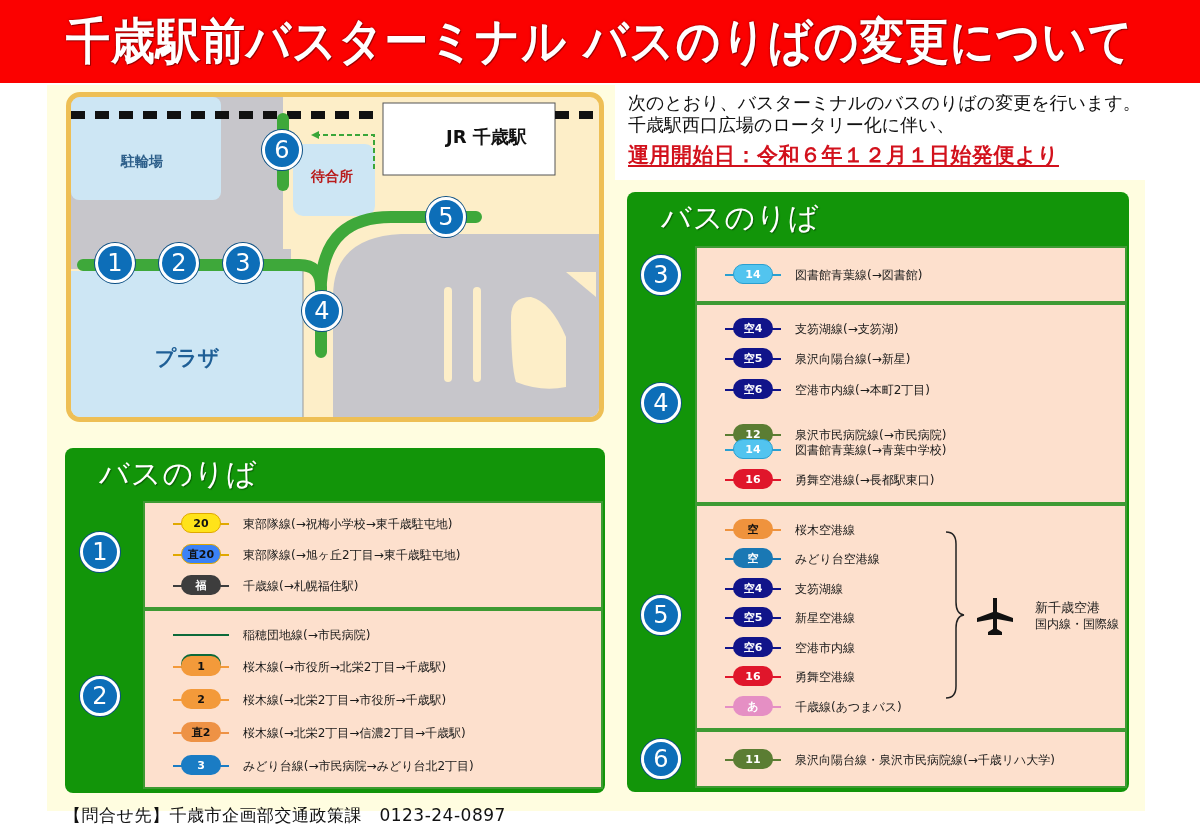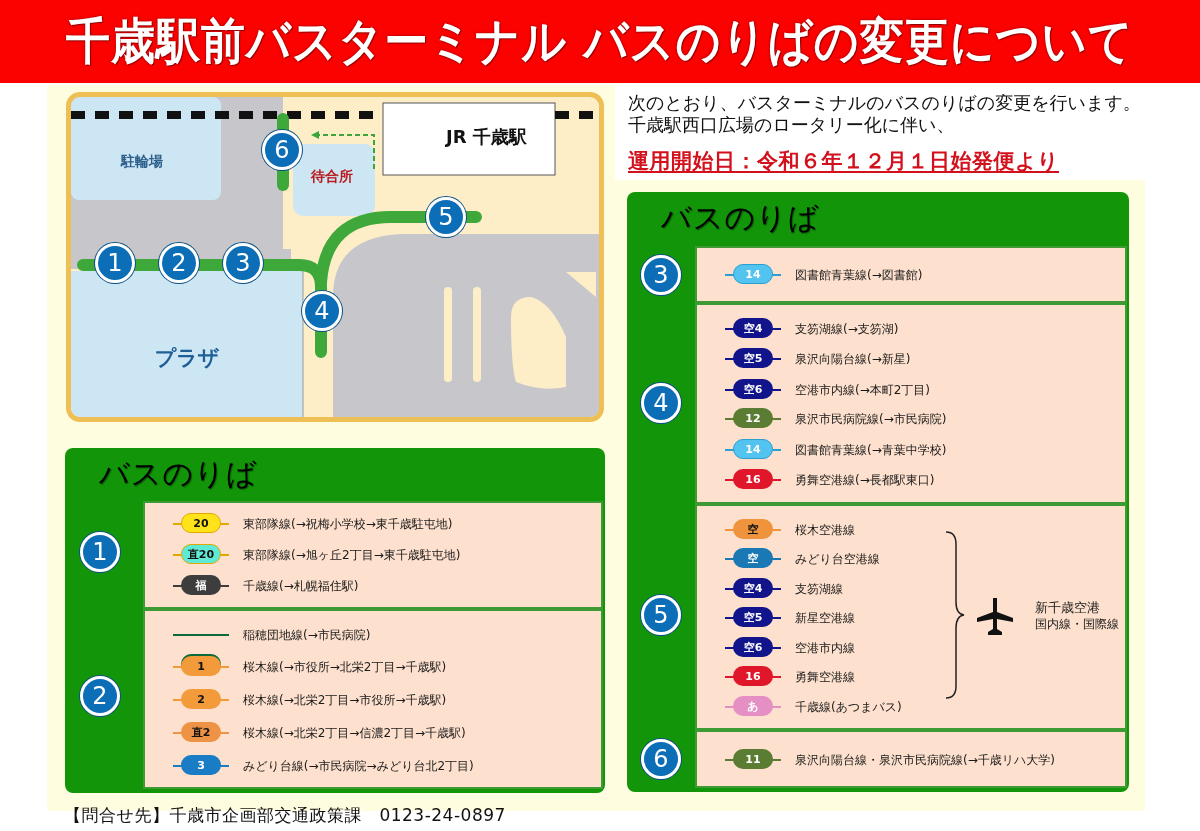--- a/index.html
+++ b/index.html
@@ -10,25 +10,25 @@
   .title-bar h1 { color: #fff; font-size: 44px; font-weight: bold; letter-spacing: 1px; transform: scaleY(1.12); text-shadow: 1px 1px 0 #900, 0 0 2px #700; white-space: nowrap; }
 
   .bg-yellow { position: absolute; background: #fffde0; }
 
   
   .map { position: absolute; left: 66px; top: 92px; width: 538px; height: 330px; border: 5px solid #eebf55; border-radius: 14px; background: #fdeec8; overflow: hidden; }
   .map svg { position: absolute; left: 0; top: 0; }
 
   
   .intro { position: absolute; left: 628px; top: 92px; width: 540px; font-size: 18px; line-height: 22px; color: #111; }
-  .intro .start { margin-top: 14px; color: #d2111c; font-size: 21px; font-weight: bold; text-decoration: underline; text-decoration-thickness: 2px; text-underline-offset: 3px; letter-spacing: 0.5px; }
+  .intro .start { margin-top: 8px; color: #d2111c; font-size: 21px; font-weight: bold; text-decoration: underline; text-decoration-thickness: 2px; text-underline-offset: 3px; letter-spacing: 0.5px; }
 
   
   .panel { position: absolute; background: #129509; border-radius: 8px; }
-  .panel-head { color: #000000; font-size: 30px; padding-left: 34px; height: 52px; line-height: 52px; letter-spacing: 1px; text-shadow: 1px 1px 1px #0a5c05; }
+  .panel-head { color: #ffffff; font-size: 30px; padding-left: 34px; height: 52px; line-height: 52px; letter-spacing: 1px; text-shadow: 1px 1px 1px #0a5c05; }
   .stop-num { position: absolute; width: 40px; height: 40px; border-radius: 50%; background: #0d6eb8; border: 3px solid #fff; color: #fff; font-size: 24px; display: flex; align-items: center; justify-content: center; box-shadow: 0 0 0 1px #0b4f84; }
   .routes { position: absolute; background: #fde0cd; border: 2px solid #3e9a33; }
   .route { position: absolute; left: 0; display: flex; align-items: center; height: 22px; }
   .badge-wrap { position: relative; width: 72px; height: 22px; display: flex; align-items: flex-start; justify-content: center; }
   .badge-wrap::before { content: ""; position: absolute; left: 8px; right: 8px; top: 10px; height: 2px; background: var(--bc); }
   .badge { position: relative; z-index: 1; min-width: 40px; height: 20px; border-radius: 10px; font-size: 11px; font-weight: bold; display: flex; align-items: center; justify-content: center; padding: 0 6px; }
   .route-text { font-size: 12px; color: #1a1a1a; margin-left: 6px; white-space: nowrap; }
 
   .airport { position: absolute; left: 975px; top: 596px; display: flex; align-items: center; }
   .airport .txt { margin-left: 20px; font-size: 12px; line-height: 16px; color: #1a1a1a; }
@@ -105,21 +105,21 @@
   <div class="stop-num" style="left:15px; top:84px;">1</div>
   <div class="routes" style="left:78px; top:53px; width:460px; height:108px;">
     <div class="route" style="top:10px; left:20px;">
       <div class="badge-wrap" style="--bc:#e0a800;">
           <span class="badge" style="background:#ffe31a;color:#111;border:1px solid #e0a800;">20</span>
         </div>
       <span class="route-text">東部隊線(→祝梅小学校→東千歳駐屯地)</span>
     </div>
     <div class="route" style="top:41px; left:20px;">
       <div class="badge-wrap" style="--bc:#e0a800;">
-          <span class="badge" style="background:#5eead4;color:#111;border:1px solid #e0a800;">直20</span>
+          <span class="badge" style="background:#3b82f6;color:#111;border:1px solid #e0a800;">直20</span>
         </div>
       <span class="route-text">東部隊線(→旭ヶ丘2丁目→東千歳駐屯地)</span>
     </div>
     <div class="route" style="top:72px; left:20px;">
       <div class="badge-wrap" style="--bc:#3d3d3d;">
           <span class="badge" style="background:#3d3d3d;color:#fff;">福</span>
         </div>
       <span class="route-text">千歳線(→札幌福住駅)</span>
     </div>
   </div>
@@ -185,21 +185,21 @@
           <span class="badge" style="background:#11148a;color:#fff;">空5</span>
         </div>
       <span class="route-text">泉沢向陽台線(→新星)</span>
     </div>
     <div class="route" style="top:74px; left:20px;">
       <div class="badge-wrap" style="--bc:#11148a;">
           <span class="badge" style="background:#11148a;color:#fff;">空6</span>
         </div>
       <span class="route-text">空港市内線(→本町2丁目)</span>
     </div>
-    <div class="route" style="top:103px; left:20px;">
+    <div class="route" style="top:119px; left:20px;">
       <div class="badge-wrap" style="--bc:#5b7d33;">
           <span class="badge" style="background:#5b7d33;color:#fff;">12</span>
         </div>
       <span class="route-text">泉沢市民病院線(→市民病院)</span>
     </div>
     <div class="route" style="top:134px; left:20px;">
       <div class="badge-wrap" style="--bc:#2a9fd0;">
           <span class="badge" style="background:#52c4ef;color:#fff;border:1px solid #2a9fd0;">14</span>
         </div>
       <span class="route-text">図書館青葉線(→青葉中学校)</span>

